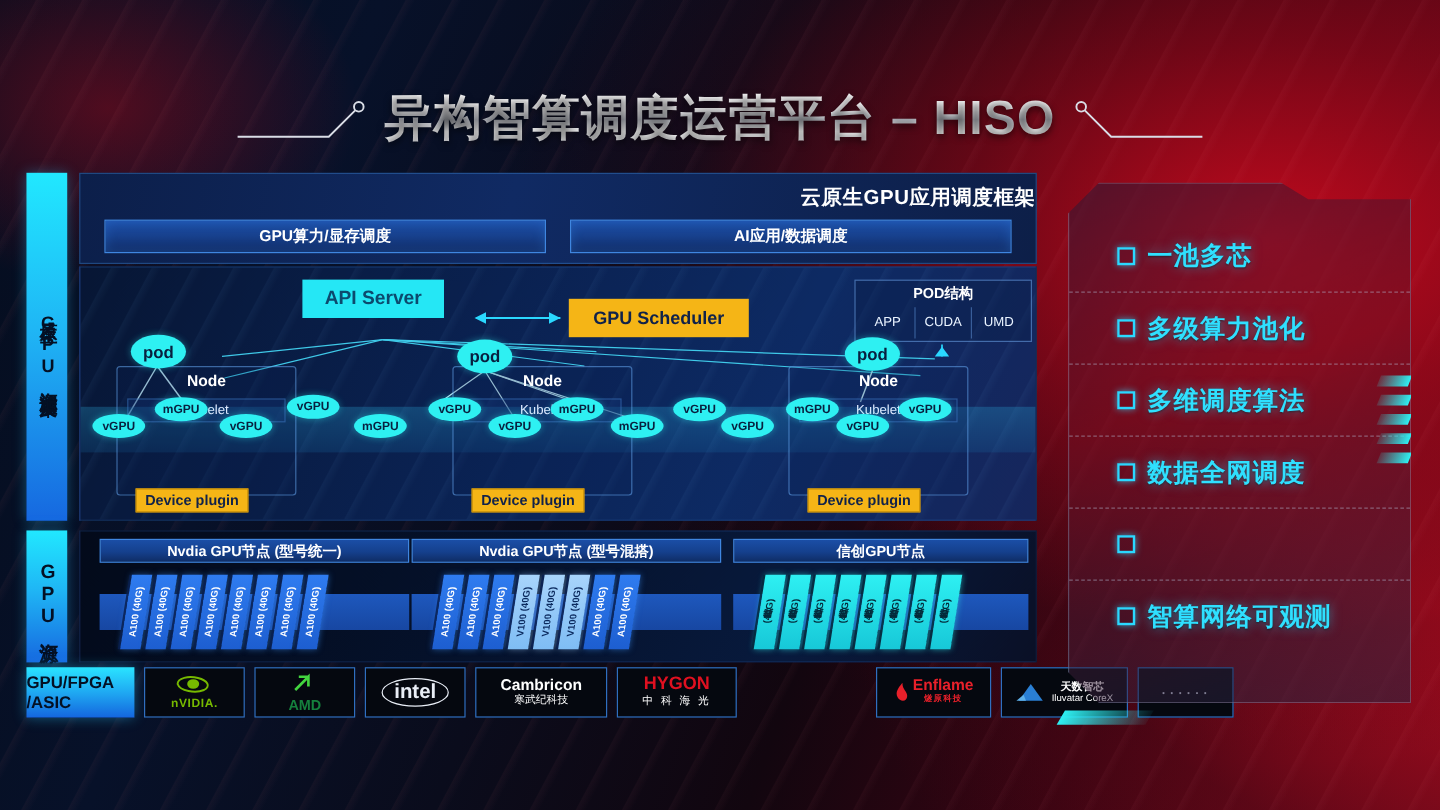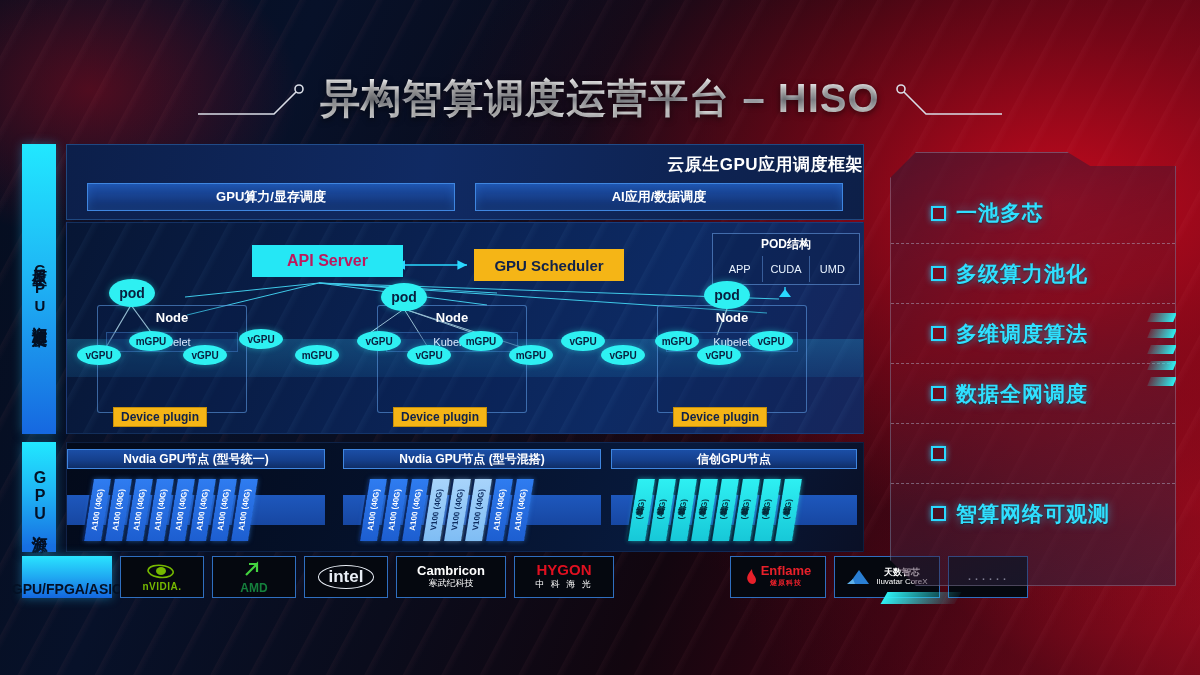--- a/index.html
+++ b/index.html
@@ -91,22 +91,22 @@
     background: repeating-linear-gradient(118deg,
       rgba(255,255,255,0) 0px, rgba(255,255,255,0) 22px,
       rgba(120,190,255,0.05) 23px, rgba(120,190,255,0) 30px);
   }
 
   .box {
     position: absolute; display: flex; align-items: center; justify-content: center;
     font-weight: bold; white-space: nowrap;
   }
   #api-server {
-    left: 185px; top: 22px; width: 151px; height: 32px;
-    background: #25e7f5; color: #be185d; font-size: 16px;
+    left: 185px; top: 10px; width: 118px; height: 32px;
+    background: #25e7f5; color: #0c4a6e; font-size: 16px;
   }
   #gpu-scheduler {
     left: 407px; top: 26px; width: 150px; height: 32px;
     background: #f5b516; color: #10224a; font-size: 15px;
   }
 
   .pod-struct {
     position: absolute; left: 645px; top: 10px; width: 148px; height: 52px;
     border: 1px solid rgba(120,180,255,0.5);
     background: rgba(10,30,70,0.35);
@@ -171,21 +171,21 @@
   }
 
   
   .panel-gpures {
     position: absolute; left: 44px; top: 298px; width: 798px; height: 110px;
     background: linear-gradient(115deg,#030a1a 0%, #05122c 45%, #081a3d 75%, #0a1026 100%);
     border: 1px solid rgba(50,110,200,0.2);
     overflow: hidden;
   }
   .gpugroup { position: absolute; top: 6px; height: 98px; }
-  #gpugroup-1 { left: 0;   width: 258px; }
+  #gpugroup-1 { left: 16px;   width: 258px; }
   #gpugroup-2 { left: 276px; width: 258px; }
   #gpugroup-3 { left: 544px; width: 246px; }
   .gpugroup-header {
     position:absolute; left:0; right:0; top:0; height:20px;
     background: linear-gradient(180deg,#1b4ea6 0%, #15408d 55%, #0f2d66 100%);
     border: 1px solid #3f86e0;
     color:#ffffff; font-size:12px; font-weight:bold;
     display:flex; align-items:center; justify-content:center;
   }
   .gpugroup-body {
@@ -210,21 +210,21 @@
   .gpucard.xc   { background: linear-gradient(180deg,#2ef0f2 0%, #17c8d8 100%); color:#042a3a;
                   box-shadow: -2px 0 0 rgba(4,40,60,0.85), 0 0 5px rgba(46,240,242,0.55); }
   .gpucard .lbl { transform: rotate(180deg); }
 
   
   .vendorbar { position: absolute; left: 22px; top: 556px; width: 842px; height: 42px; }
   .vendor-tag {
     position:absolute; left:0; top:0; width:90px; height:42px;
     background: linear-gradient(180deg,#2ae4ff 0%, #1fa9f2 50%, #1466de 100%);
     color:#041024; font-size:14px; font-weight:bold; line-height:17px;
-    display:flex; flex-direction:row; align-items:flex-end; justify-content:center;
+    display:flex; flex-direction:column; align-items:flex-start; justify-content:center;
     box-shadow: 0 0 10px rgba(40,200,255,0.4);
   }
   .vendor-cell {
     position:absolute; top:0; height:42px;
     background: #05080f;
     border: 1px solid #2f6fc0;
     display:flex; align-items:center; justify-content:center;
     overflow:hidden;
   }
   .v-nv { color:#76b900; font-weight:bold; font-size:10px; letter-spacing:0.5px; text-align:center;}

